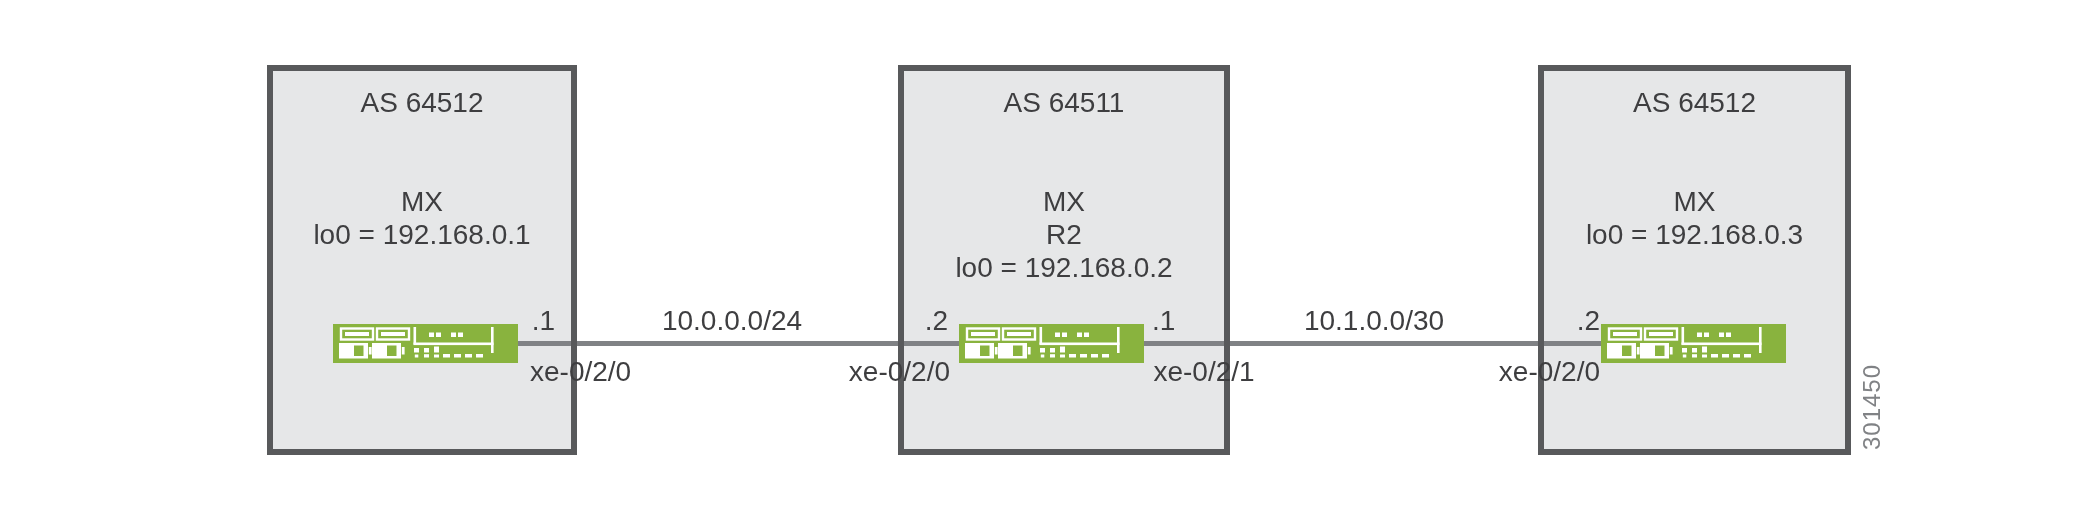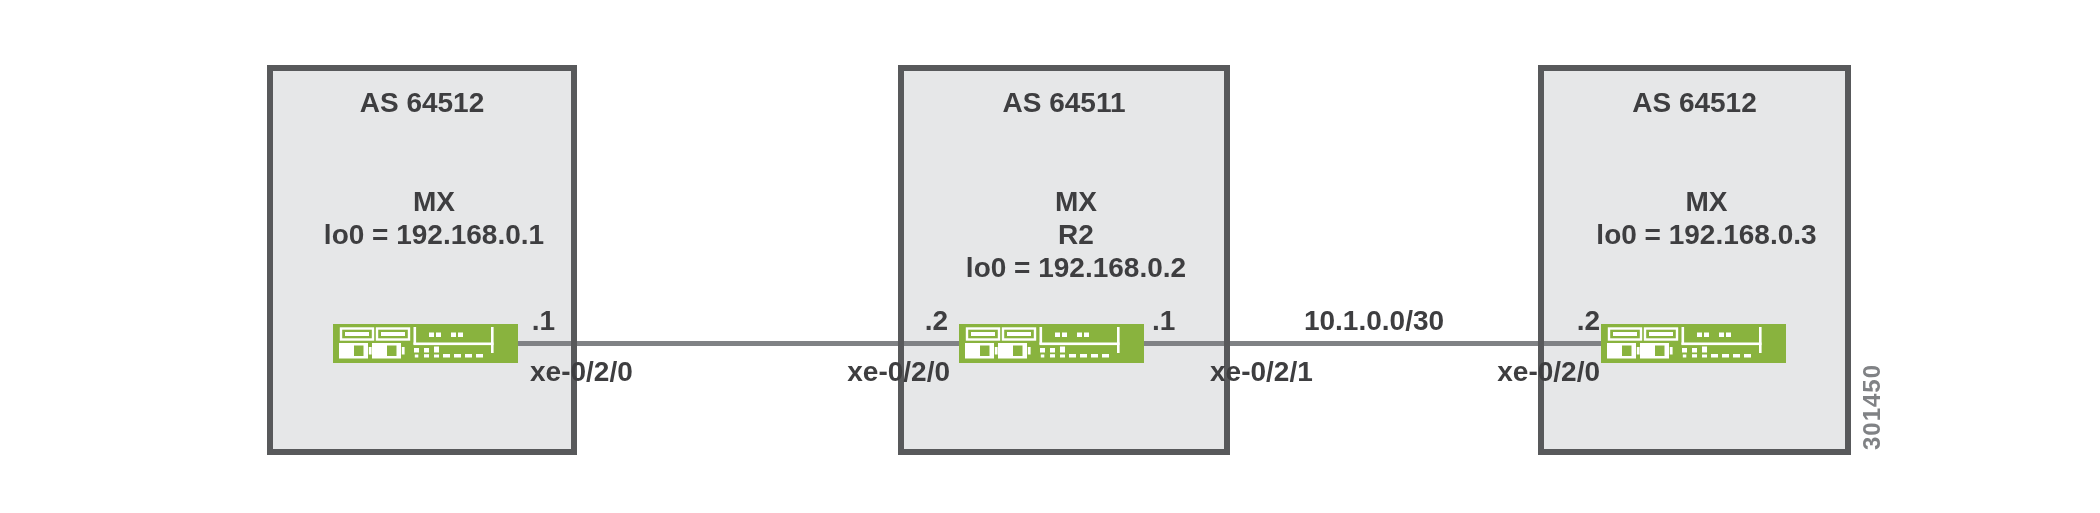--- a/index.html
+++ b/index.html
@@ -4,21 +4,20 @@
 <style>
   html, body { margin: 0; padding: 0; background: #ffffff; }
   .canvas {
     position: relative;
     width: 2100px;
     height: 513px;
     background: #ffffff;
     font-family: "Liberation Sans", sans-serif;
     color: #3e3e40;
     overflow: hidden;
-    font-weight: bold;
   }
   .as-box-bg {
     position: absolute;
     top: 65px;
     height: 390px;
     background: #e6e7e8;
     z-index: 1;
   }
   .as-box-border {
     position: absolute;
@@ -34,21 +33,21 @@
   .box2 { left: 898px; width: 332px; }
   .box3 { left: 1538px; width: 313px; }
   .label {
     position: absolute;
     z-index: 4;
     font-size: 28px;
     line-height: 30px;
     white-space: nowrap;
   }
   .as-title { top: 88px; text-align: center; }
-  .device-block { top: 185px; text-align: center; line-height: 33px; padding-left: 12px; }
+  .device-block { top: 185px; text-align: center; line-height: 33px; }
   .link-line {
     position: absolute;
     top: 341px;
     height: 5px;
     background: #808285;
     z-index: 2;
   }
   .router-icon {
     position: absolute;
     top: 324px;
@@ -101,29 +100,30 @@
     <div>R2</div>
     <div>lo0 = 192.168.0.2</div>
   </div>
 
   <div class="label as-title box3">AS 64512</div>
   <div class="label device-block box3">
     <div>MX</div>
     <div>lo0 = 192.168.0.3</div>
   </div>
 
+  <div class="label subnet-label" style="left:582px;">10.0.0.0/24</div>
   <div class="label addr-label ta-r" style="left:455px; width:100px;">.1</div>
   <div class="label addr-label ta-r" style="left:848px; width:100px;">.2</div>
   <div class="label intf-label ta-l" style="left:530px; width:200px;">xe-0/2/0</div>
   <div class="label intf-label ta-r" style="left:750px; width:200px;">xe-0/2/0</div>
 
   <div class="label subnet-label" style="left:1224px;">10.1.0.0/30</div>
   <div class="label addr-label ta-l" style="left:1152px; width:100px;">.1</div>
   <div class="label addr-label ta-r" style="left:1500px; width:100px;">.2</div>
-  <div class="label intf-label ta-l" style="left:1210px; width:200px;">xe-0/2/1</div>
+  <div class="label intf-label ta-l" style="left:1104px; width:200px;text-align:center;">xe-0/2/1</div>
   <div class="label intf-label ta-r" style="left:1400px; width:200px;">xe-0/2/0</div>
 
   <svg class="router-icon" style="left:333px;" viewBox="0 0 185 39">
     <rect x="0" y="0" width="185" height="39" fill="#89b33e"></rect>
     <rect x="8" y="4.5" width="32" height="11" fill="none" stroke="#ffffff" stroke-width="2.4"></rect>
     <rect x="12" y="8" width="24" height="4" fill="#ffffff"></rect>
     <rect x="44" y="4.5" width="32" height="11" fill="none" stroke="#ffffff" stroke-width="2.4"></rect>
     <rect x="48" y="8" width="24" height="4" fill="#ffffff"></rect>
     <rect x="6" y="19" width="29" height="15.5" fill="#ffffff"></rect>
     <rect x="21" y="21.5" width="9.5" height="10.5" fill="#89b33e"></rect>

